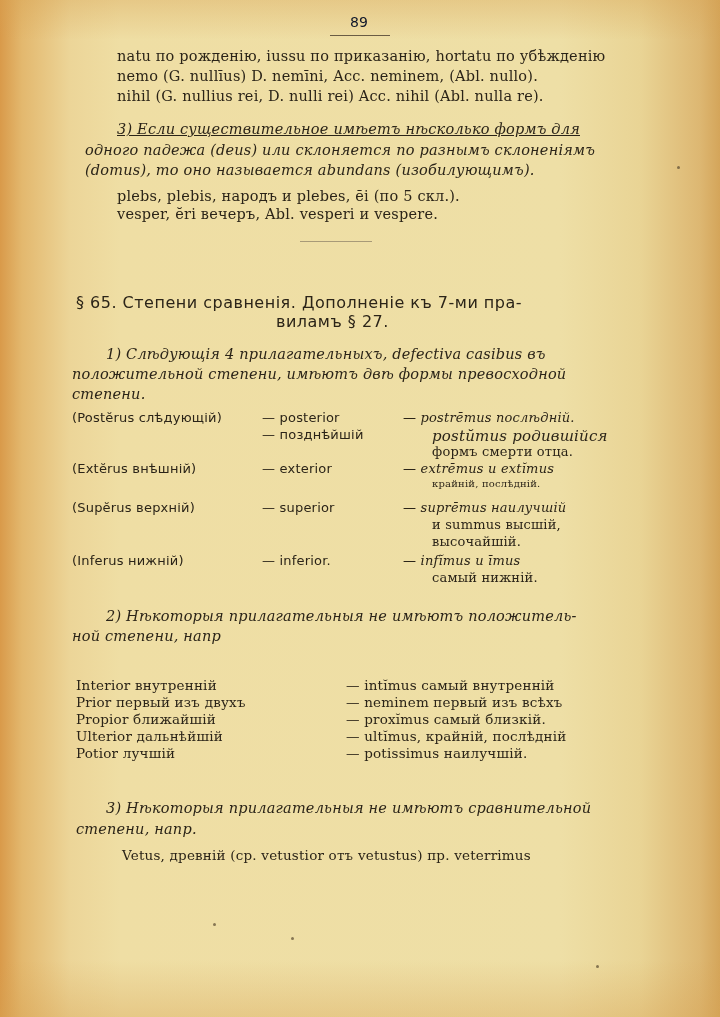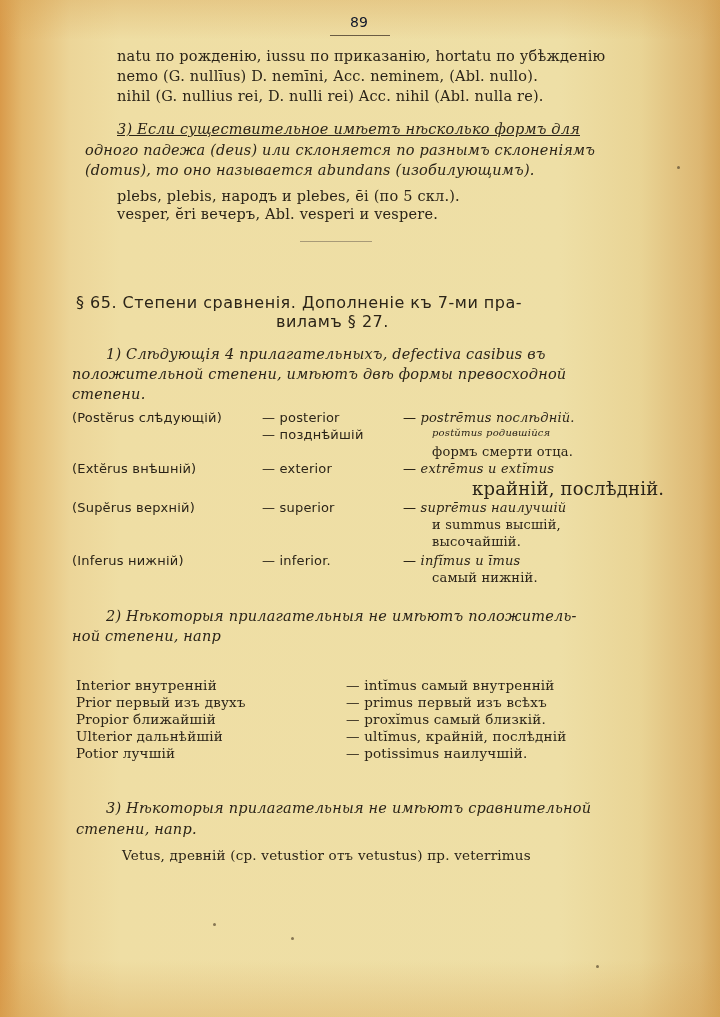--- a/index.html
+++ b/index.html
@@ -56,27 +56,27 @@
   <div class="line it" style="left:72px; top:366px;">положительной степени, имѣютъ двѣ формы превосходной</div>
   <div class="line it" style="left:72px; top:386px;">степени.</div>
 </div>
 
 <div style="font-size:13px;">
 
   <div class="line sans" style="left:72px; top:410px; font-size:13px;">(Postĕrus слѣдующій)</div>
   <div class="line sans" style="left:262px; top:410px; font-size:13px;">— posterior</div>
   <div class="line sans" style="left:262px; top:427px; font-size:13px;">— позднѣйшій</div>
   <div class="line it" style="left:403px; top:410px; font-size:13px;">— postrēmus послѣдній.</div>
-  <div class="line it" style="left:432px; top:427px; font-size:10px;">postŭmus родившійся</div>
+  <div class="line it" style="left:432px; top:427px; font-size:15px;">postŭmus родившійся</div>
   <div class="line" style="left:432px; top:444px; font-size:13px;">формъ смерти отца.</div>
 
   <div class="line sans" style="left:72px; top:461px; font-size:13px;">(Extĕrus внѣшній)</div>
   <div class="line sans" style="left:262px; top:461px; font-size:13px;">— exterior</div>
   <div class="line it" style="left:403px; top:461px; font-size:13px;">— extrēmus и extĭmus</div>
-  <div class="line" style="left:432px; top:478px; font-size:18px;margin-left:40px;">крайній, послѣдній.</div>
+  <div class="line" style="left:432px; top:478px; font-size:10px;">крайній, послѣдній.</div>
 
   <div class="line sans" style="left:72px; top:500px; font-size:13px;">(Supĕrus верхній)</div>
   <div class="line sans" style="left:262px; top:500px; font-size:13px;">— superior</div>
   <div class="line it" style="left:403px; top:500px; font-size:13px;">— suprēmus наилучшій</div>
   <div class="line" style="left:432px; top:517px; font-size:13px;">и summus высшій,</div>
   <div class="line" style="left:432px; top:534px; font-size:13px;">высочайшій.</div>
 
   <div class="line sans" style="left:72px; top:553px; font-size:13px;">(Inferus нижній)</div>
   <div class="line sans" style="left:262px; top:553px; font-size:13px;">— inferior.</div>
   <div class="line it" style="left:403px; top:553px; font-size:13px;">— infĭmus и īmus</div>
@@ -85,21 +85,21 @@
 
 <div>
   <div class="line it" style="left:106px; top:608px;">2) Нѣкоторыя прилагательныя не имѣютъ положитель-</div>
   <div class="line it" style="left:72px; top:628px;">ной степени, напр</div>
 </div>
 
 <div>
   <div class="line" style="left:76px; top:677px; font-size:13.5px;">Interior внутренній</div>
   <div class="line" style="left:346px; top:677px; font-size:13.5px;">— intĭmus самый внутренній</div>
   <div class="line" style="left:76px; top:694px; font-size:13.5px;">Prior первый изъ двухъ</div>
-  <div class="line" style="left:346px; top:694px; font-size:13.5px;">— primus первый изъ всѣхъ</div>
+  <div class="line" style="left:346px; top:694px; font-size:13.5px;">— neminem первый изъ всѣхъ</div>
   <div class="line" style="left:76px; top:711px; font-size:13.5px;">Propior ближайшій</div>
   <div class="line" style="left:346px; top:711px; font-size:13.5px;">— proxĭmus самый близкій.</div>
   <div class="line" style="left:76px; top:728px; font-size:13.5px;">Ulterior дальнѣйшій</div>
   <div class="line" style="left:346px; top:728px; font-size:13.5px;">— ultĭmus, крайній, послѣдній</div>
   <div class="line" style="left:76px; top:745px; font-size:13.5px;">Potior лучшій</div>
   <div class="line" style="left:346px; top:745px; font-size:13.5px;">— potissimus наилучшій.</div>
 </div>
 
 <div>
   <div class="line it" style="left:106px; top:800px;">3) Нѣкоторыя прилагательныя не имѣютъ сравнительной</div>

